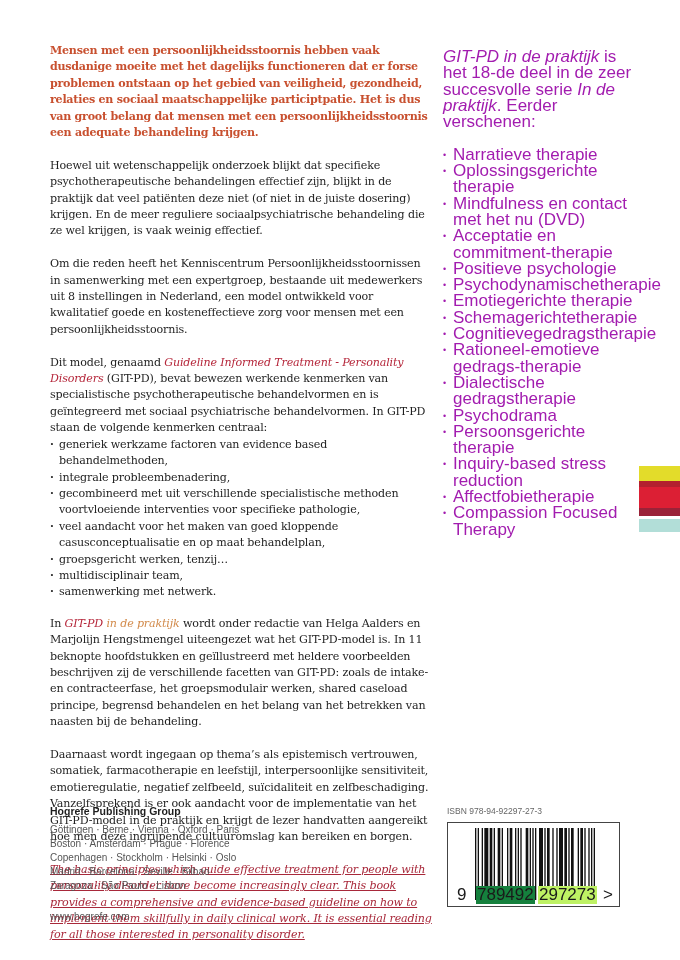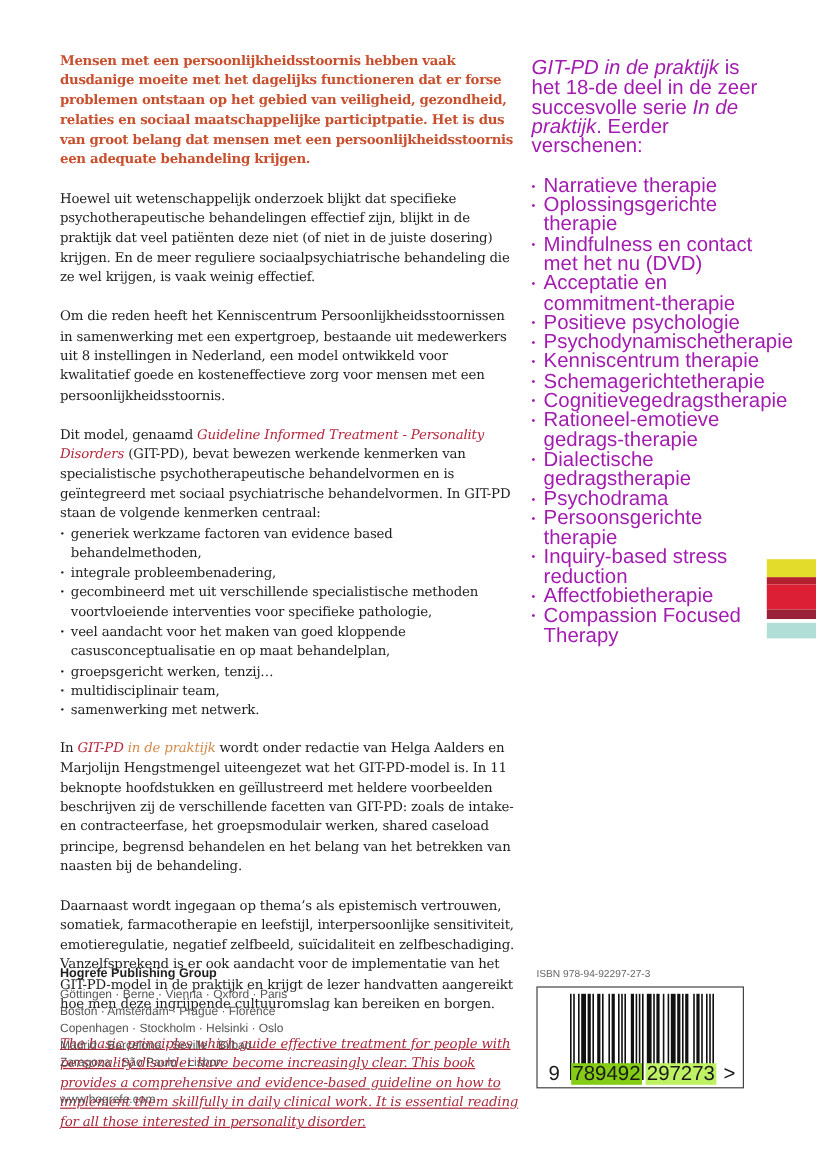--- a/index.html
+++ b/index.html
@@ -58,21 +58,21 @@
     position: absolute; left: 447px; top: 822px; width: 173px; height: 85px;
     border: 1px solid #444; box-sizing: border-box; background: #fff;
   }
   .barcode-bars { position: absolute; left: 27px; top: 5px; height: 72px; width: 120px; }
   .barcode-digits {
     position: absolute; left: 0; bottom: 2px; width: 173px;
     font-family: "Liberation Sans", "DejaVu Sans", sans-serif; font-size: 17px; color: #1a1a1a;
     line-height: 18px;
   }
   .barcode-digits .d1 { position: absolute; left: 9px; bottom: 0; background: #fff; }
-  .barcode-digits .d2 { position: absolute; left: 28px; bottom: 0; background: #84cc16; padding: 0 1px; }
+  .barcode-digits .d2 { position: absolute; left: 28px; bottom: 0; background: #15803d; padding: 0 1px; }
   .barcode-digits .d3 { position: absolute; left: 90px; bottom: 0; background: #bef264; padding: 0 1px; }
   .barcode-digits .d4 { position: absolute; left: 155px; bottom: 0; }
 </style>
 </head>
 <body>
 
 <div class="page">
 
   <div class="left-col">
     <p class="lead">Mensen met een persoonlijkheidsstoornis hebben vaak dusdanige moeite met het dagelijks functioneren dat er forse problemen ontstaan op het gebied van veiligheid, gezondheid, relaties en sociaal maatschappelijke participtpatie. Het is dus van groot belang dat mensen met een persoonlijkheidsstoornis een adequate behandeling krijgen.</p>
@@ -108,21 +108,21 @@
 
   <div class="right-col">
     <p class="intro"><i>GIT-PD in de praktijk</i><span> is het 18-de deel in de zeer succesvolle serie </span><i>In de praktijk</i><span>. Eerder verschenen:</span></p>
     <ul class="series-list">
       <li>Narratieve therapie</li>
       <li>Oplossingsgerichte therapie</li>
       <li>Mindfulness en contact met het nu (DVD)</li>
       <li>Acceptatie en commitment-therapie</li>
       <li>Positieve psychologie</li>
       <li>Psychodynamischetherapie</li>
-      <li>Kenniscentrum therapie</li>
+      <li>Emotiegerichte therapie</li>
       <li>Schemagerichtetherapie</li>
       <li>Cognitievegedragstherapie</li>
       <li>Rationeel-emotieve gedrags-therapie</li>
       <li>Dialectische gedragstherapie</li>
       <li>Psychodrama</li>
       <li>Persoonsgerichte therapie</li>
       <li>Inquiry-based stress reduction</li>
       <li>Affectfobietherapie</li>
       <li>Compassion Focused Therapy</li>
     </ul>

